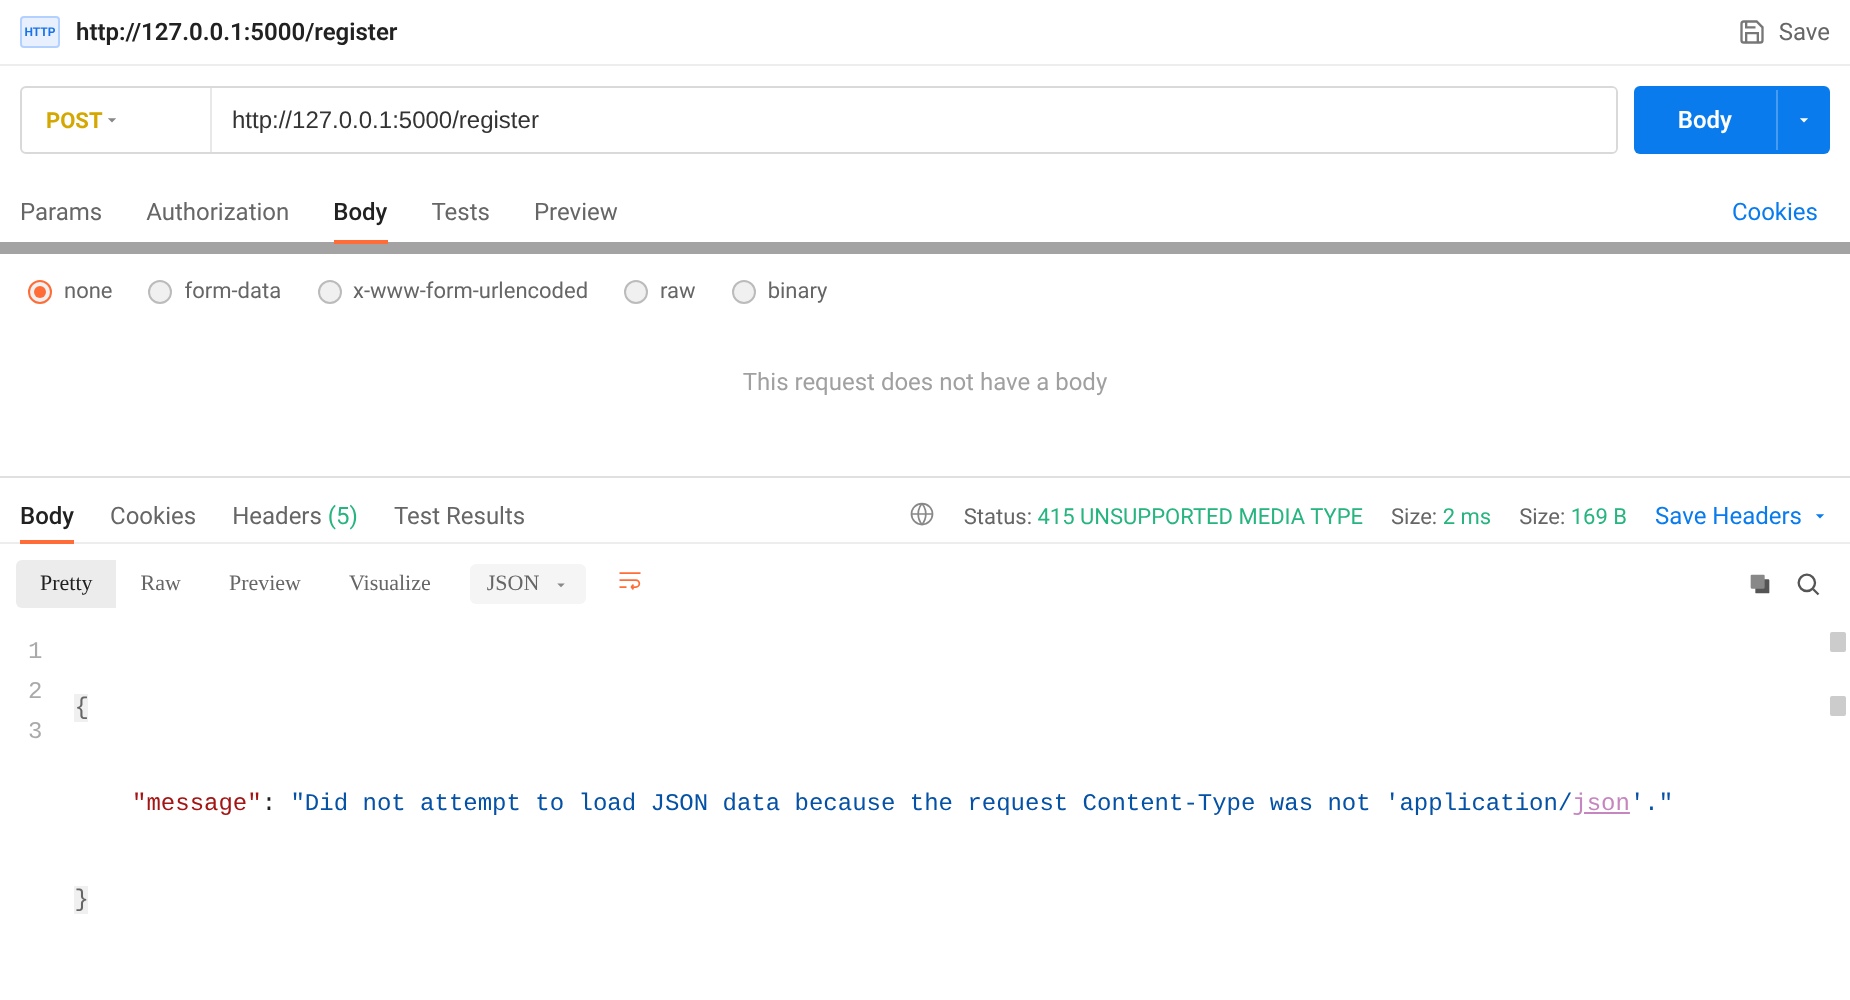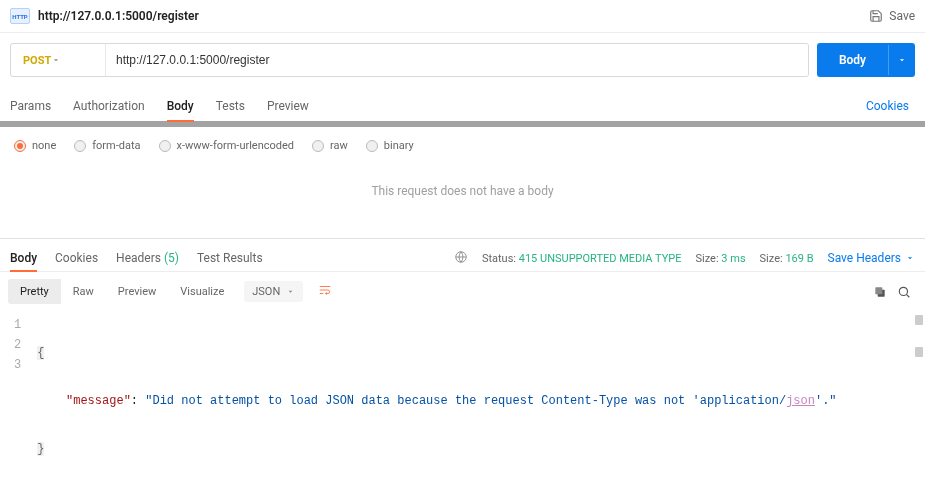--- a/index.html
+++ b/index.html
@@ -43,21 +43,21 @@
 .resp-tabs { display: flex; align-items: center; padding: 6px 10px 0; gap: 18px; border-bottom: 1px solid #ededed; }
 .resp-tab { padding: 6px 0; font-size: 12px; color: #666; cursor: pointer; position: relative; }
 .resp-tab.active { color: #212121; font-weight: 500; }
 .resp-tab.active::after { content: ""; position: absolute; bottom: -1px; left: 0; right: 0; height: 2px; background: #ff6c37; }
 .resp-meta { margin-left: auto; display: flex; align-items: center; gap: 14px; font-size: 11px; color: #666; }
 .resp-meta .globe svg { width: 14px; height: 14px; stroke: #888; }
 .meta-val { color: #26b47f; }
 .save-resp { color: #097bed; font-size: 12px; cursor: pointer; display: flex; align-items: center; gap: 4px; }
 .save-resp svg { width: 10px; height: 10px; fill: #097bed; }
 
-.view-row { display: flex; align-items: center; padding: 6px 8px; gap: 0; }
+.view-row { display: flex; align-items: center; padding: 6px 8px; gap: 0; font-family: Liberation Serif, serif; }
 .view-group { display: flex; border-radius: 3px; overflow: hidden; }
 .view-btn { padding: 6px 12px; font-size: 11px; color: #666; cursor: pointer; }
 .view-btn.active { background: #ececec; color: #212121; }
 .json-drop { margin-left: 8px; padding: 4px 8px; background: #f5f5f5; border-radius: 3px; font-size: 11px; color: #666; display: flex; align-items: center; gap: 6px; cursor: pointer; }
 .json-drop svg { width: 9px; height: 9px; fill: #888; }
 .wrap-btn { margin-left: 8px; padding: 5px 7px; cursor: pointer; border-radius: 3px; }
 .wrap-btn svg { width: 14px; height: 14px; stroke: #ff6c37; fill: none; stroke-width: 1.5; }
 .view-spacer { flex: 1; }
 .resp-icons { display: flex; gap: 10px; padding-right: 6px; }
 .resp-icons svg { width: 14px; height: 14px; cursor: pointer; }
@@ -154,21 +154,21 @@
       <span>Headers</span>
       <span class="count-green">(5)</span>
     </div>
     <div class="resp-tab">Test Results</div>
     <div class="resp-meta">
       <span class="globe"><svg viewBox="0 0 24 24" fill="none" stroke-width="1.5">
             <circle cx="12" cy="12" r="9"></circle>
             <path d="M3 12h18M12 3a14 14 0 0 1 0 18M12 3a14 14 0 0 0 0 18"></path>
           </svg></span>
       <span><span>Status:</span> <span class="meta-val">415 UNSUPPORTED MEDIA TYPE</span></span>
-      <span><span>Size:</span> <span class="meta-val">3 ms</span></span>
+      <span><span>Size:</span> <span class="meta-val">2 ms</span></span>
       <span><span>Size:</span> <span class="meta-val">169 B</span></span>
       <span class="save-resp">
         <span>Save Headers</span>
         <svg viewBox="0 0 24 24">
             <path d="M7 10l5 5 5-5z"></path>
           </svg>
       </span>
     </div>
   </div>
 

